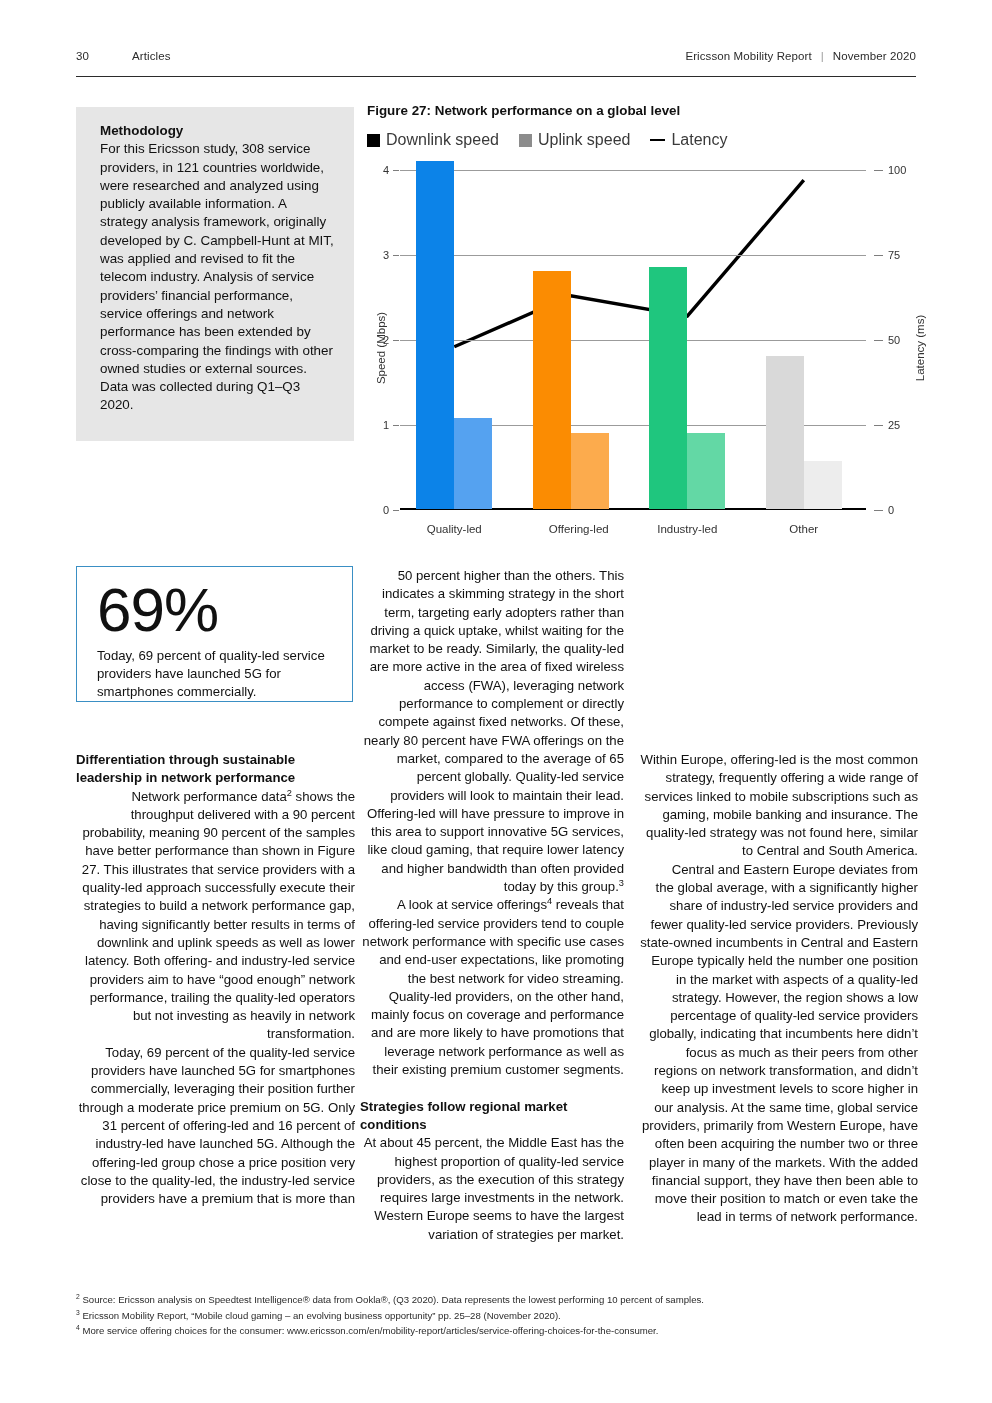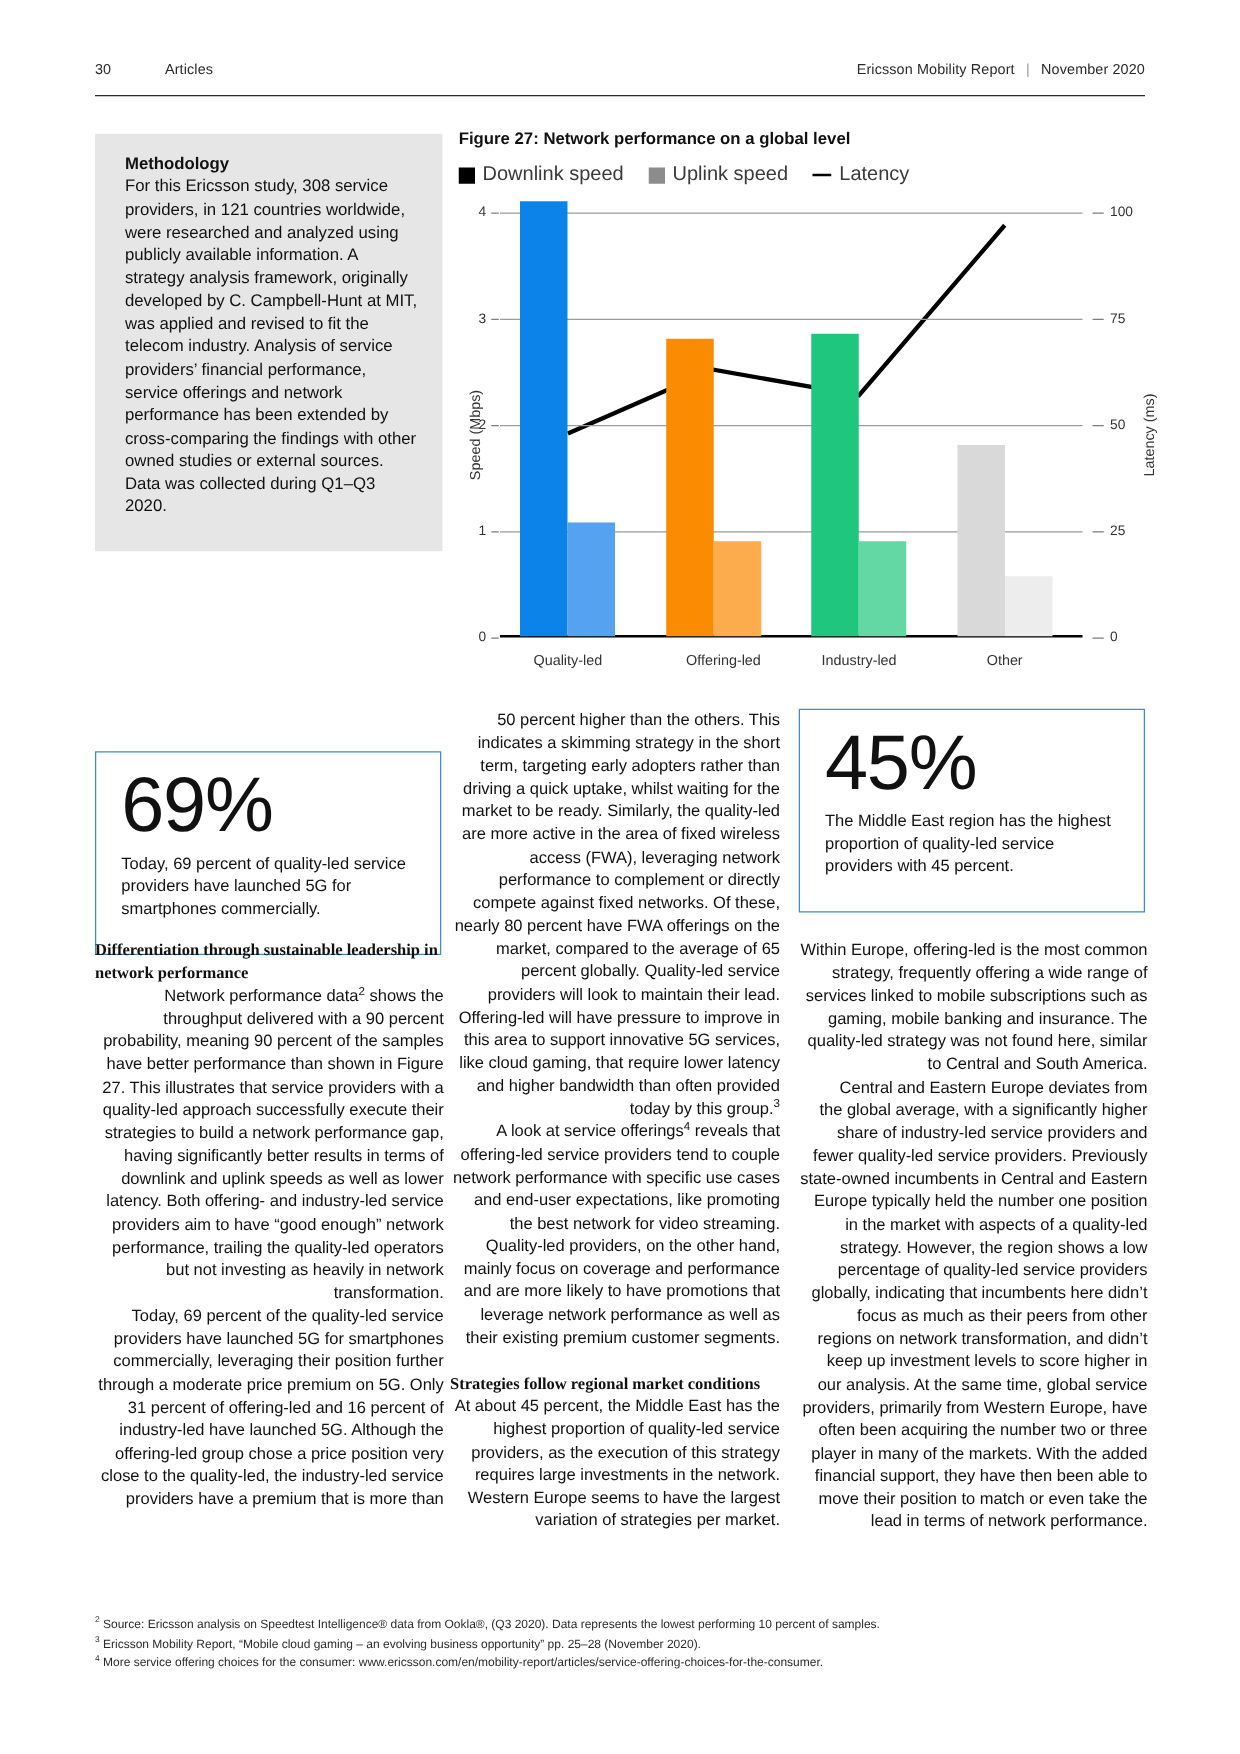--- a/index.html
+++ b/index.html
@@ -122,39 +122,39 @@
     overflow: visible;
   }
 
   
   .callout {
     position: absolute; box-sizing: border-box;
     border: 1px solid #3a8fc4;
     background: #fff;
     padding: 12px 18px 14px 20px;
   }
-  .callout-a { left: 76px; top: 601px; width: 277px; height: 163px; }
+  .callout-a { left: 76px; top: 566px; width: 277px; height: 136px; }
   .callout-b { left: 639px; top: 567px; width: 277px; height: 163px; }
   .callout .big {
     font-size: 62px; line-height: 62px; font-weight: 300;
     letter-spacing: -1px; color: #111; margin: 0 0 6px 0;
     font-family: "Liberation Sans", sans-serif;
   }
   .callout .cap {
     font-size: 13.2px; line-height: 18px; color: #111; margin: 0;
   }
 
   
   .col { position: absolute; font-size: 13.2px; line-height: 18.3px; color: #111; }
   .col-left  { left: 76px;  top: 751px; width: 279px; }
   .col-mid   { left: 360px; top: 567px; width: 264px; }
   .col-right { left: 639px; top: 751px; width: 279px; }
   .col h3 {
     font-size: 13.2px; line-height: 18.3px; font-weight: bold;
-    margin: 0; color: #111; font-family: Liberation Serif, serif;
+    margin: 0; color: #111;
   }
   .col p { margin: 0; text-align: right; }
   .col p.ind { text-indent: 20px; }
   .col .spacer { height: 18.3px; }
 
   
   .footnotes {
     position: absolute; left: 76px; top: 1292px; width: 850px;
     font-size: 9.6px; line-height: 15.6px; color: #2b2b2b;
   }
@@ -234,24 +234,20 @@
         <div class="bar" style="left: 403.75px; width: 38px; height: 47.6px; background: rgb(237, 237, 237);"></div>
         <div class="xlabel" style="left: 403.75px;">Other</div>
       </div>
   </div>
 
   <div class="callout callout-a">
     <div class="big">69%</div>
     <div class="cap">Today, 69 percent of quality-led service providers have launched 5G for smartphones commercially.</div>
   </div>
 
-  <div class="callout callout-b">
-    <div class="big">45%</div>
-    <div class="cap">The Middle East region has the highest proportion of quality-led service providers with 45 percent.</div>
-  </div>
 
   <div class="col col-left">
     <h3>Differentiation through sustainable leadership in network performance</h3>
     <p><span>Network performance data</span><sup>2</sup><span> shows the throughput delivered with a 90 percent probability, meaning 90 percent of the samples have better performance than shown in Figure 27. This illustrates that service providers with a quality-led approach successfully execute their strategies to build a network performance gap, having significantly better results in terms of downlink and uplink speeds as well as lower latency. Both offering- and industry-led service providers aim to have “good enough” network performance, trailing the quality-led operators but not investing as heavily in network transformation.</span></p>
     <p class="ind">Today, 69 percent of the quality-led service providers have launched 5G for smartphones commercially, leveraging their position further through a moderate price premium on 5G. Only 31 percent of offering-led and 16 percent of industry-led have launched 5G. Although the offering-led group chose a price position very close to the quality-led, the industry-led service providers have a premium that is more than</p>
   </div>
 
   <div class="col col-mid">
     <p><span>50 percent higher than the others. This indicates a skimming strategy in the short term, targeting early adopters rather than driving a quick uptake, whilst waiting for the market to be ready. Similarly, the quality-led are more active in the area of fixed wireless access (FWA), leveraging network performance to complement or directly compete against fixed networks. Of these, nearly 80 percent have FWA offerings on the market, compared to the average of 65 percent globally. Quality-led service providers will look to maintain their lead. Offering-led will have pressure to improve in this area to support innovative 5G services, like cloud gaming, that require lower latency and higher bandwidth than often provided today by this group.</span><sup>3</sup></p>
     <p class="ind"><span>A look at service offerings</span><sup>4</sup><span> reveals that offering-led service providers tend to couple network performance with specific use cases and end-user expectations, like promoting the best network for video streaming. Quality-led providers, on the other hand, mainly focus on coverage and performance and are more likely to have promotions that leverage network performance as well as their existing premium customer segments.</span></p>

